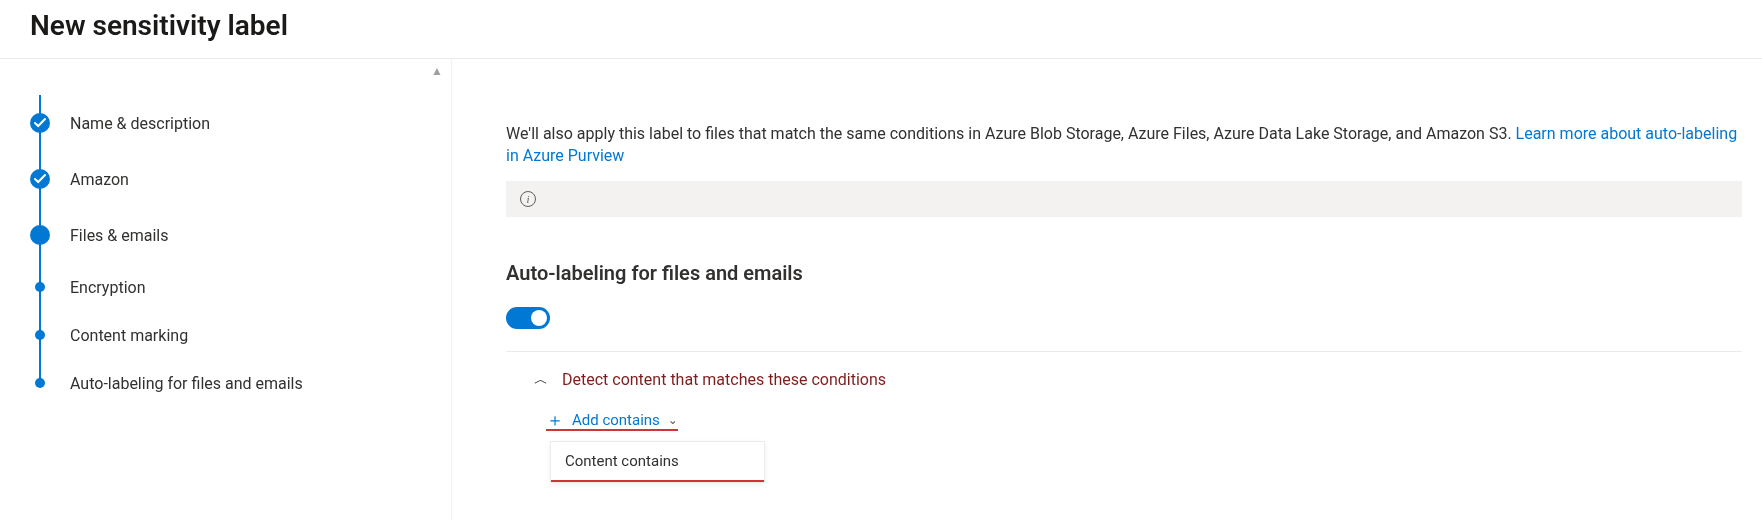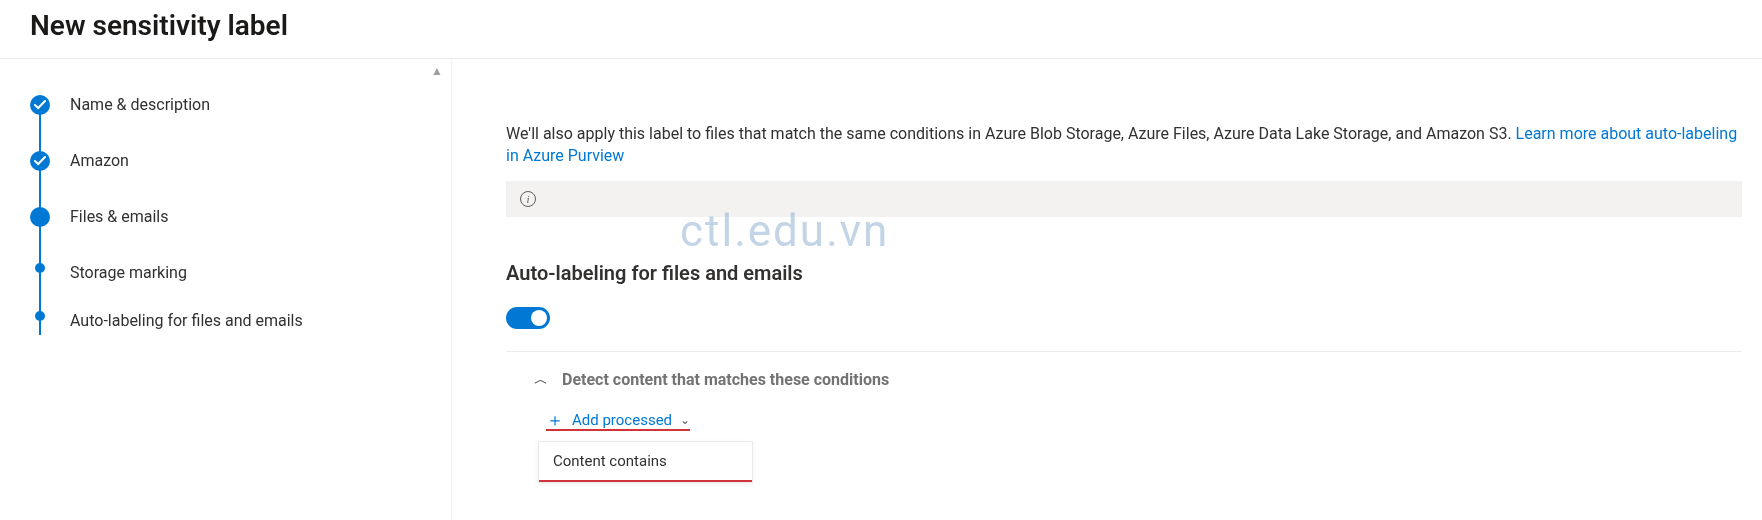--- a/index.html
+++ b/index.html
@@ -39,21 +39,21 @@
   }
   .scroll-up-arrow {
     position: absolute;
     top: 6px; right: 4px;
     width: 16px; height: 10px;
     color: #a19f9d;
     font-size: 12px; line-height: 1;
   }
   .step {
     display: flex;
-    align-items: flex-start;
+    align-items: center;
     position: relative;
     min-height: 56px;
   }
   .step-marker {
     width: 20px; height: 20px;
     border-radius: 50%;
     flex: 0 0 20px;
     margin-right: 20px;
     position: relative;
     z-index: 2;
@@ -159,43 +159,43 @@
     align-items: center;
     margin: 18px 0 0 28px;
   }
   .chevron-up {
     font-size: 14px;
     color: #323130;
     margin-right: 14px;
   }
   .condition-title {
     font-size: 16px;
-    font-weight: 700;
-    color: #737373;
+    font-weight: 400;
+    color: #7f1d1d;
   }
 
   .add-condition {
     margin: 22px 0 0 40px;
     display: inline-flex;
     align-items: center;
     color: #0078d4;
     border-bottom: 2px solid #d13438;
     padding-bottom: 0;
     cursor: pointer;
   }
   .add-condition .plus {
     font-size: 18px; line-height: 1; margin-right: 8px;
   }
   .add-condition .label { font-size: 15px; }
   .add-condition .chevron-down {
     font-size: 12px; margin-left: 8px; color: #605e5c;
   }
 
   .dropdown {
-    margin: 10px 0 0 32px;
+    margin: 10px 0 0 44px;
     width: 215px;
     border: 1px solid #edebe9;
     box-shadow: 0 2px 6px rgba(0,0,0,0.06);
     background: #ffffff;
   }
   .dropdown-item {
     padding: 10px 14px;
     font-size: 15px;
     color: #323130;
     border-bottom: 2px solid #d13438;
@@ -245,25 +245,30 @@
         </div>
         <span class="step-label">Amazon</span>
       </div>
 
       <div class="step">
         <div class="connector"></div>
         <div class="step-marker big-current"></div>
         <span class="step-label bold">Files &amp; emails</span>
       </div>
 
-
       <div class="step sub-step">
         <div class="connector"></div>
         <div class="step-marker small"></div>
-        <span class="step-label">Storage marking</span>
+        <span class="step-label">Encryption</span>
+      </div>
+
+      <div class="step sub-step">
+        <div class="connector"></div>
+        <div class="step-marker small"></div>
+        <span class="step-label">Content marking</span>
       </div>
 
       <div class="step sub-step">
         <div class="connector"></div>
         <div class="step-marker small"></div>
         <span class="step-label bold">Auto-labeling for files and emails</span>
       </div>
 
     </div>
 
@@ -290,26 +295,25 @@
 
       <div class="rule"></div>
 
       <div class="condition-header">
         <span class="chevron-up">︿</span>
         <span class="condition-title">Detect content that matches these conditions</span>
       </div>
 
       <div class="add-condition">
         <span class="plus">＋</span>
-        <span class="label">Add processed</span>
+        <span class="label">Add contains</span>
         <span class="chevron-down">⌄</span>
       </div>
 
       <div class="dropdown">
         <div class="dropdown-item">Content contains</div>
       </div>
 
     </div>
   </div>
 
-  <div class="watermark">ctl.edu.vn</div>
 
 </div>
 
 </body></html>

